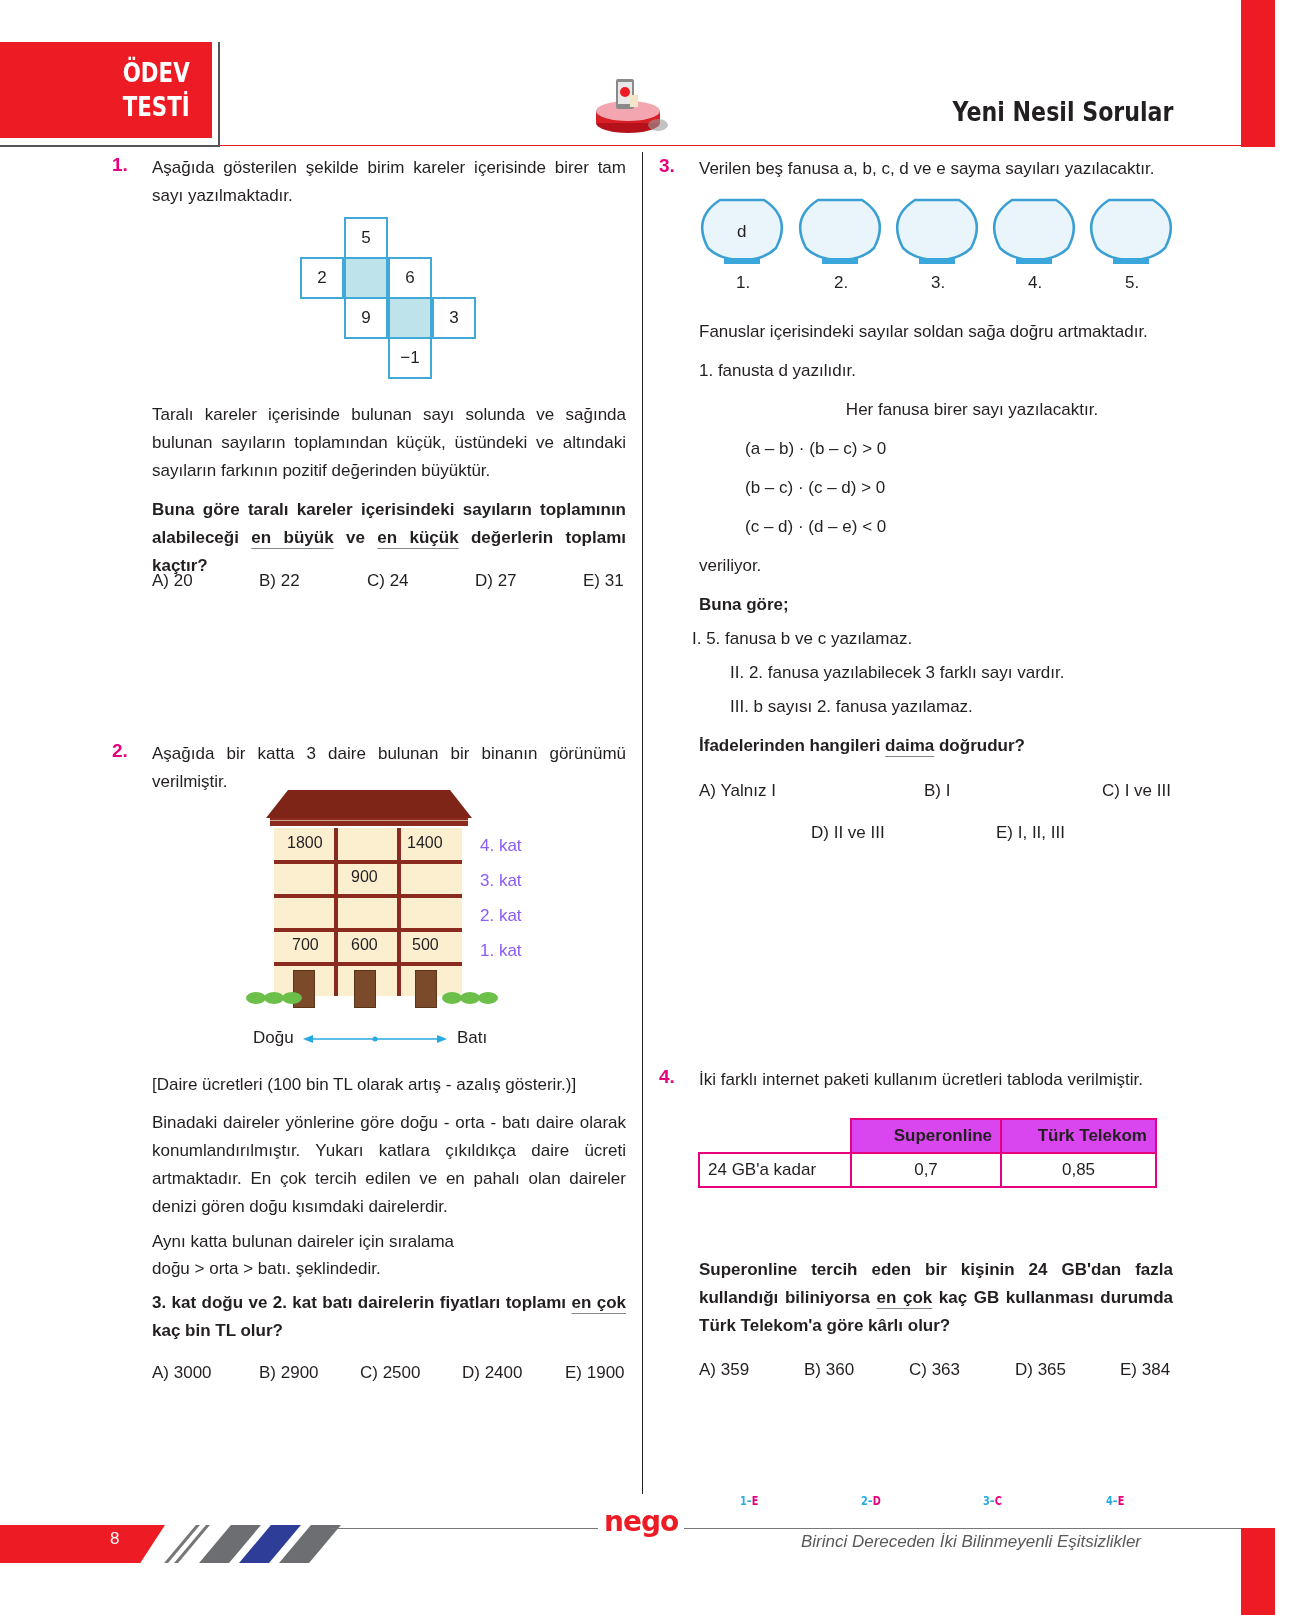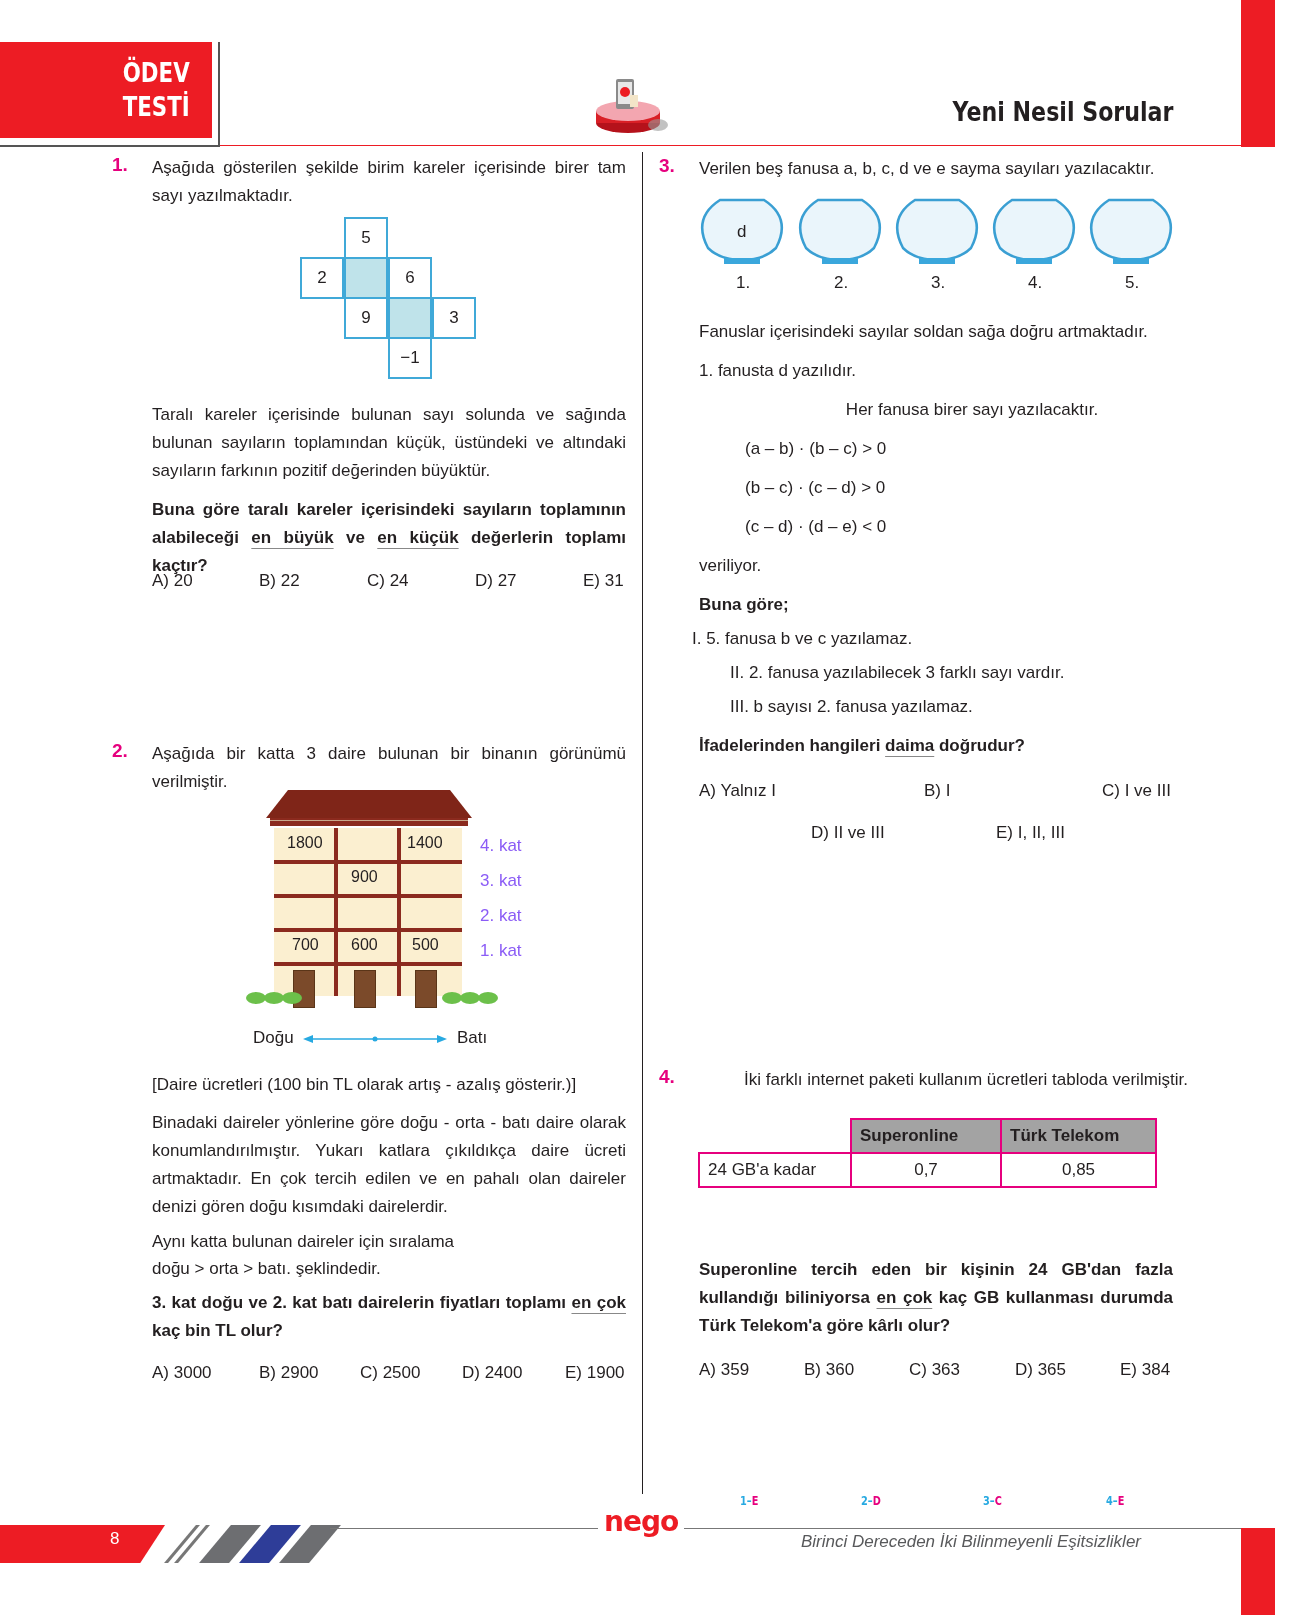--- a/index.html
+++ b/index.html
@@ -41,21 +41,21 @@
   .price { position: absolute; font-size: 16px; color: #231f20; }
   .floor-label { position: absolute; font-size: 17px; color: #8b5cf6; white-space: nowrap; }
 
   
   .bowl { position: absolute; width: 84px; height: 68px; }
   .bowl-label { position: absolute; font-size: 17px; }
 
   
   table.pricing { position: absolute; border-collapse: collapse; font-size: 17px; }
   table.pricing td { border: 2px solid #e6007e; height: 34px; padding: 0 8px; }
-  table.pricing td.hdr { background: #a3a3a3; font-weight: bold; text-align: left; }
+  table.pricing td.hdr { background: #d946ef; font-weight: bold; text-align: right; }
   table.pricing td.empty { border: none; }
   table.pricing td.val { text-align: center; }
 
   
   .ans { position: absolute; font-size: 13px; font-weight: bold; font-family: "DejaVu Sans", sans-serif; transform: scaleX(0.75); transform-origin: left top; white-space: nowrap; }
   .ans .n { color: #27a9e1; }
   .ans .l { color: #e6007e; }
 
   
   .footer-red { left: 0; top: 1525px; width: 165px; height: 38px; background: #ed1c24; clip-path: polygon(0 0, 100% 0, 85% 100%, 0 100%); }
@@ -240,21 +240,21 @@
 <div class="abs txt bold" style="left:699px;top:732px;">
   <span>İfadelerinden hangileri </span><span class="u">daima</span><span> doğrudur?</span>
 </div>
 <div class="abs opt" style="left:699px;top:781px;">A) Yalnız I</div>
 <div class="abs opt" style="left:924px;top:781px;">B) I</div>
 <div class="abs opt" style="left:1102px;top:781px;">C) I ve III</div>
 <div class="abs opt" style="left:811px;top:823px;">D) II ve III</div>
 <div class="abs opt" style="left:996px;top:823px;">E) I, II, III</div>
 
 <div class="abs qnum" style="left:659px;top:1066px;">4.</div>
-<div class="abs txt" style="left:699px;top:1066px;width:480px;margin-left:45px;">İki farklı internet paketi kullanım ücretleri tabloda verilmiştir.</div>
+<div class="abs txt" style="left:699px;top:1066px;width:480px;">İki farklı internet paketi kullanım ücretleri tabloda verilmiştir.</div>
 
 <table class="pricing" style="left:698px;top:1118px;">
   <tbody>
       <tr>
     <td class="empty" style="width:152px;"></td>
     <td class="hdr" style="width:150px;">Superonline</td>
     <td class="hdr" style="width:155px;">Türk Telekom</td>
   </tr>
   <tr>
     <td>24 GB'a kadar</td>

